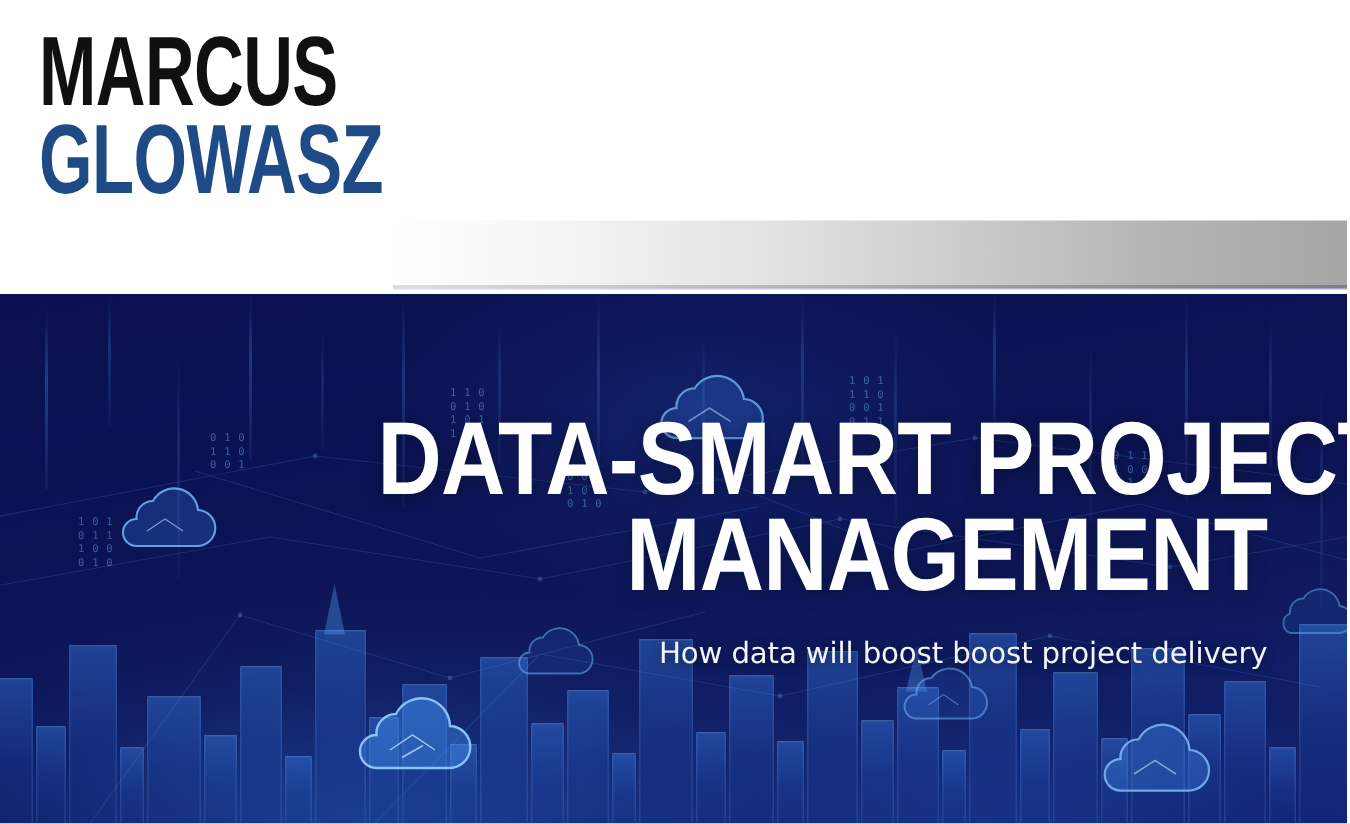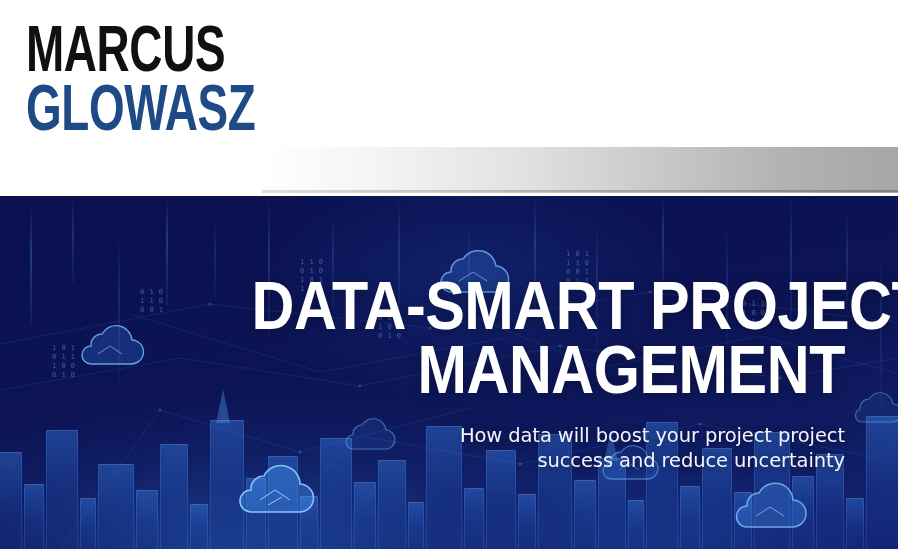--- a/index.html
+++ b/index.html
@@ -336,19 +336,18 @@
         <path d="M12 30 H44 a9 9 0 0 0 1 -18 a13 13 0 0 0 -24 -5 a9 9 0 0 0 -9 10 a7 7 0 0 0 0 13 z" fill="rgba(60,140,245,.22)" stroke="#6fb4fa" stroke-width="1.2"></path>
       </svg>
     </div>
 
     <div class="hero-text">
       <div class="hero-title">
         <span class="t-line">DATA-SMART PROJECT</span>
         <span class="t-line">MANAGEMENT</span>
       </div>
       <div class="hero-subtitle">
-        <span class="s-line">How data will boost your project project</span>
-        <span class="s-line">success and reduce uncertainty</span>
+        <span class="s-line">How data will boost boost project delivery</span>
       </div>
     </div>
 
   </div>
 </div>
 
 </body></html>

